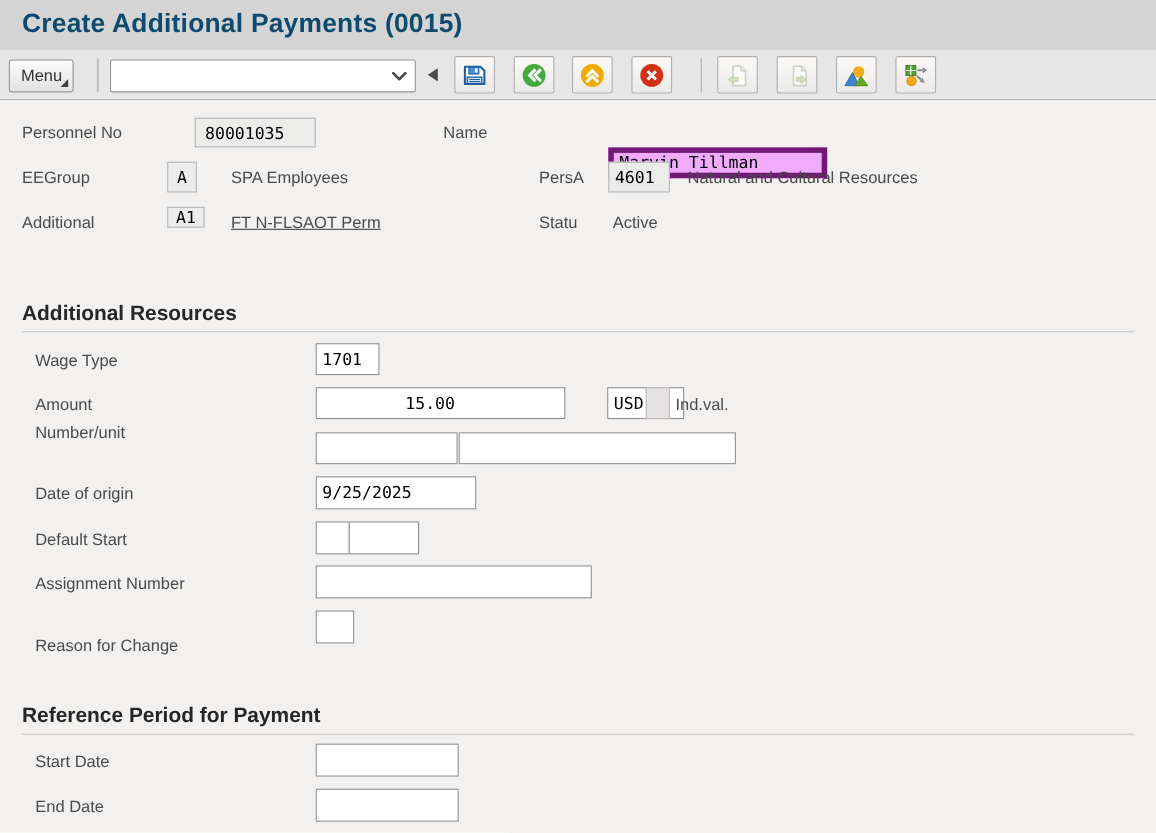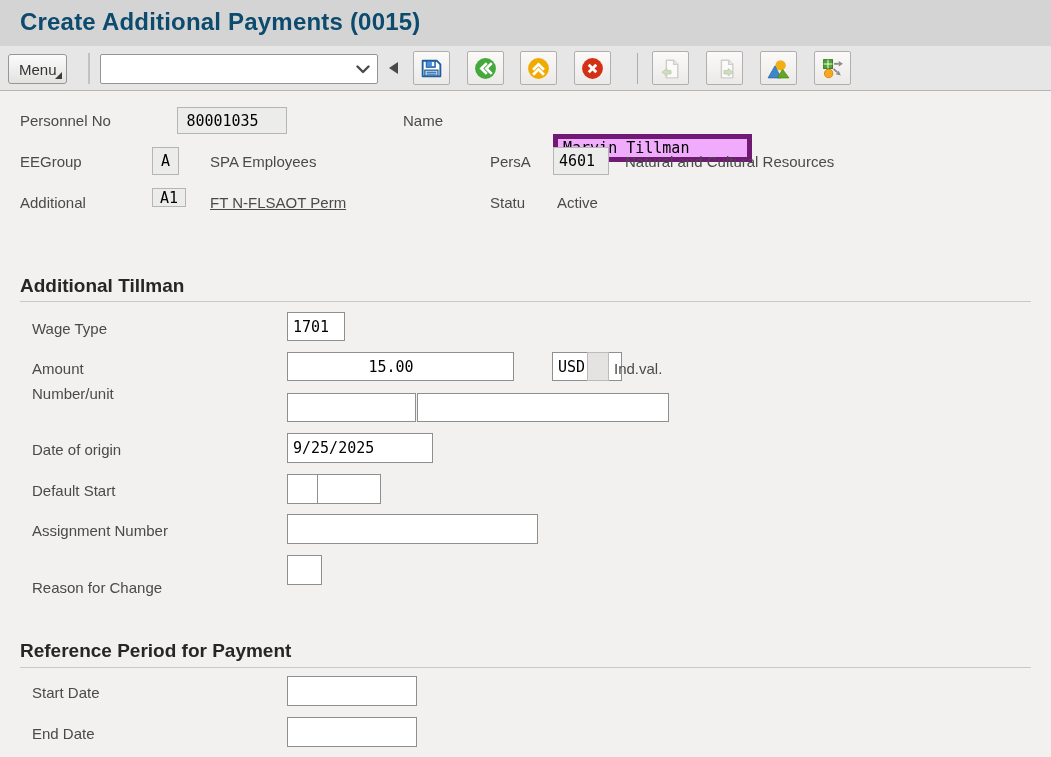--- a/index.html
+++ b/index.html
@@ -166,21 +166,21 @@
   <input class="fld display" style="left: 553px; top: 147px; width: 56px; height: 28px;" readonly="" value="4601">
   <span class="txt" style="left:625px;top:153px;">Natural and Cultural Resources</span>
 
   <span class="lbl" style="left:20px;top:194px;">Additional</span>
   <input class="fld display center" style="left: 152px; top: 188px; width: 34px; height: 19px;" readonly="" value="A1">
   <span class="txt" style="left:210px;top:194px;text-decoration:underline;">FT N-FLSAOT Perm</span>
 
   <span class="lbl" style="left:490px;top:194px;">Statu</span>
   <span class="txt" style="left:557px;top:194px;">Active</span>
 
-  <h2 class="sec-title" style="left:20px;top:275px;">Additional Tillman</h2>
+  <h2 class="sec-title" style="left:20px;top:275px;">Additional Resources</h2>
   <div class="rule" style="left:20px;top:301px;width:1011px;"></div>
 
   <span class="lbl" style="left:32px;top:320px;">Wage Type</span>
   <input class="fld" style="left: 287px; top: 312px; width: 58px; height: 29px;" value="1701">
 
   <span class="lbl" style="left:32px;top:360px;">Amount</span>
   <input class="fld right" style="left: 287px; top: 352px; width: 227px; height: 29px;" value="15.00">
   <input class="fld" style="left: 515px; top: 352px; width: 70px; height: 29px; margin-left: 37px;" value="USD">
   <div class="graybox" style="left:587px;top:352px;width:22px;height:29px;"></div>
   <span class="lbl" style="left:614px;top:360px;">Ind.val.</span>

